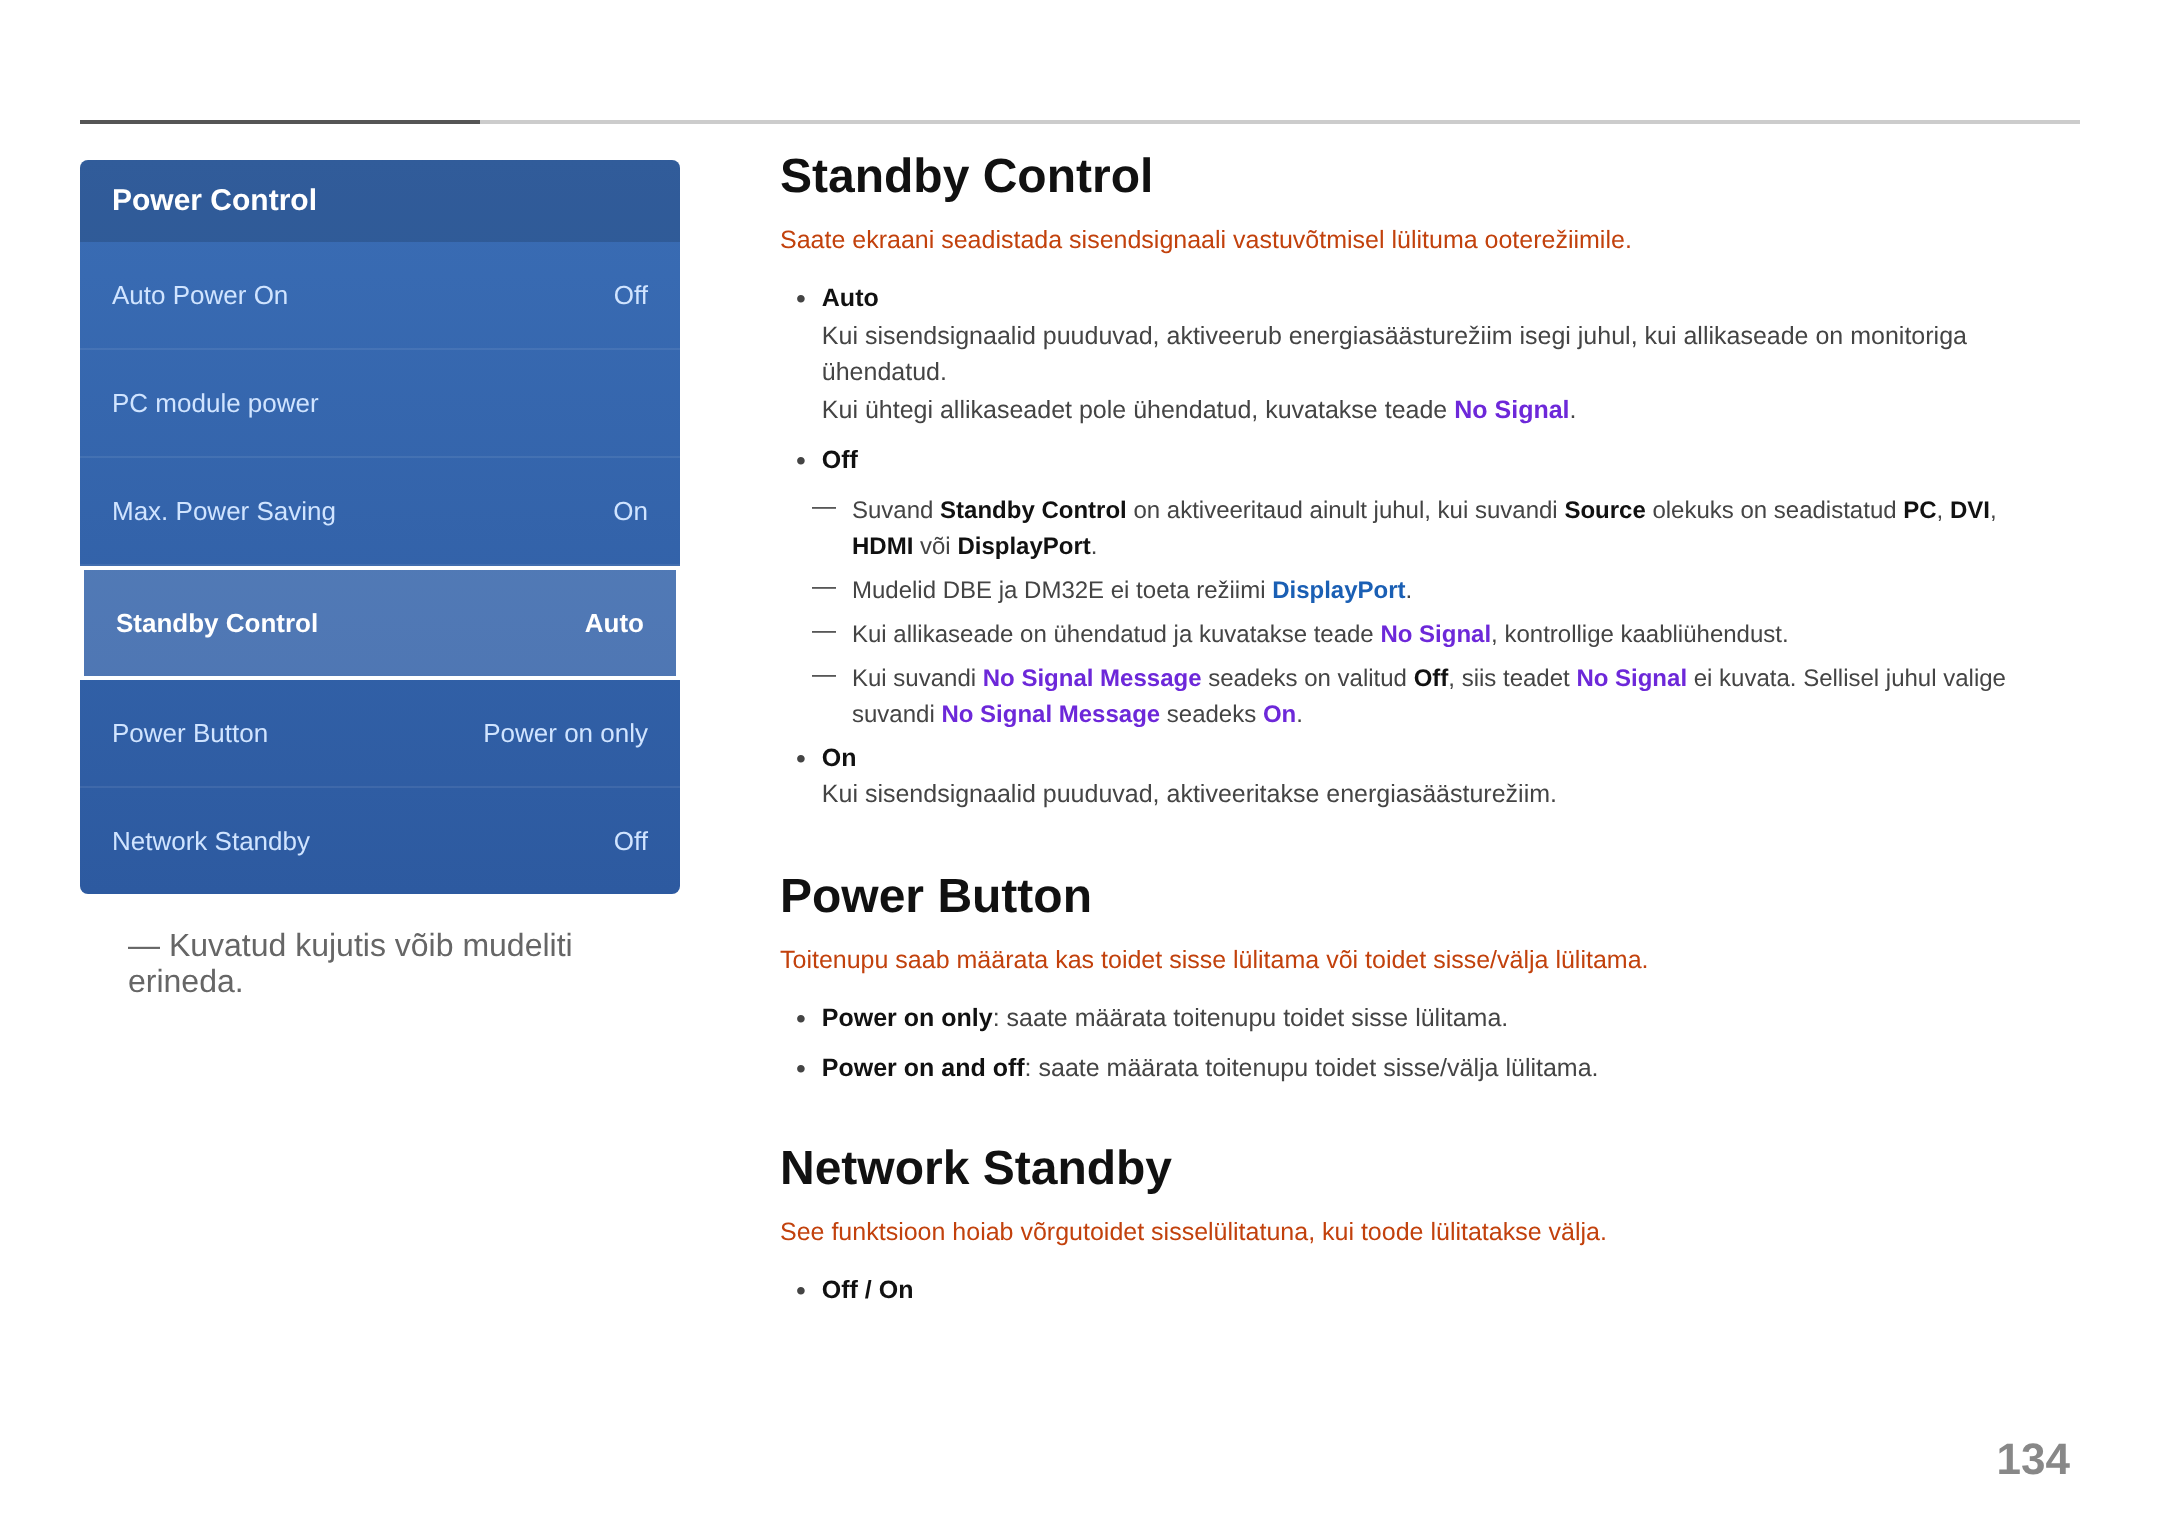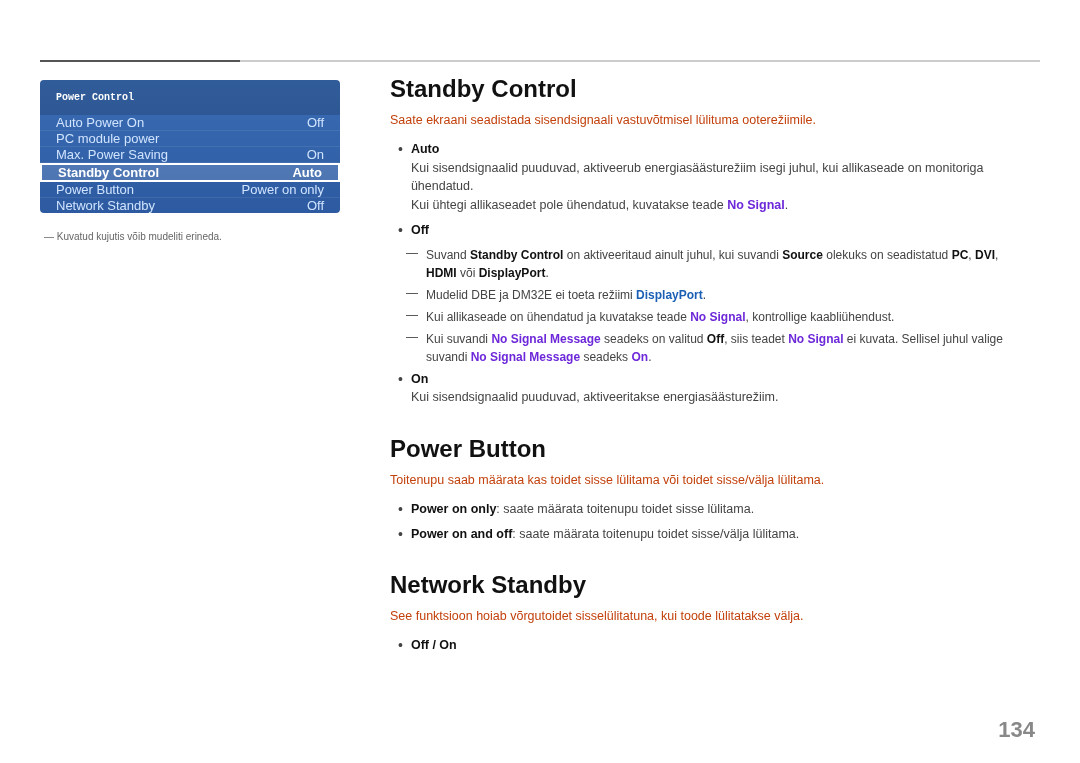--- a/index.html
+++ b/index.html
@@ -39,53 +39,53 @@
     }
 
     .menu-box {
       background: linear-gradient(180deg, #3a6db5 0%, #2d5aa0 100%);
       border-radius: 4px;
       overflow: hidden;
     }
 
     .menu-title {
       color: #fff;
-      font-size: 10px;
+      font-size: 15px;
       font-weight: bold;
       padding: 12px 16px;
       background: rgba(0,0,0,0.15);
-      font-family: Liberation Mono, monospace;
     }
 
     .menu-item {
       display: flex;
       justify-content: space-between;
-      padding: 0 16px;
+      padding: 19px 16px;
       color: #d0e4ff;
       font-size: 13px;
       border-bottom: 1px solid rgba(255,255,255,0.08);
     }
     .menu-item:last-child { border-bottom: none; }
     .menu-item.active {
       background: rgba(255,255,255,0.15);
       border: 2px solid #fff;
       color: #fff;
       font-weight: bold;
       margin: 0;
     }
     .menu-item .item-label { color: #d0e4ff; }
     .menu-item.active .item-label { color: #fff; }
     .menu-item .item-value { color: #d0e4ff; font-size: 13px; }
     .menu-item.active .item-value { color: #fff; font-weight: bold; }
 
     .footnote {
       margin-top: 18px;
-      font-size: 10px;
+      font-size: 16px;
       color: #666;
       padding-left: 4px;
+      margin-left: 20px;
     }
 
     
     .right-content {
       position: absolute;
       top: 75px;
       left: 390px;
       right: 50px;
       bottom: 50px;
     }

